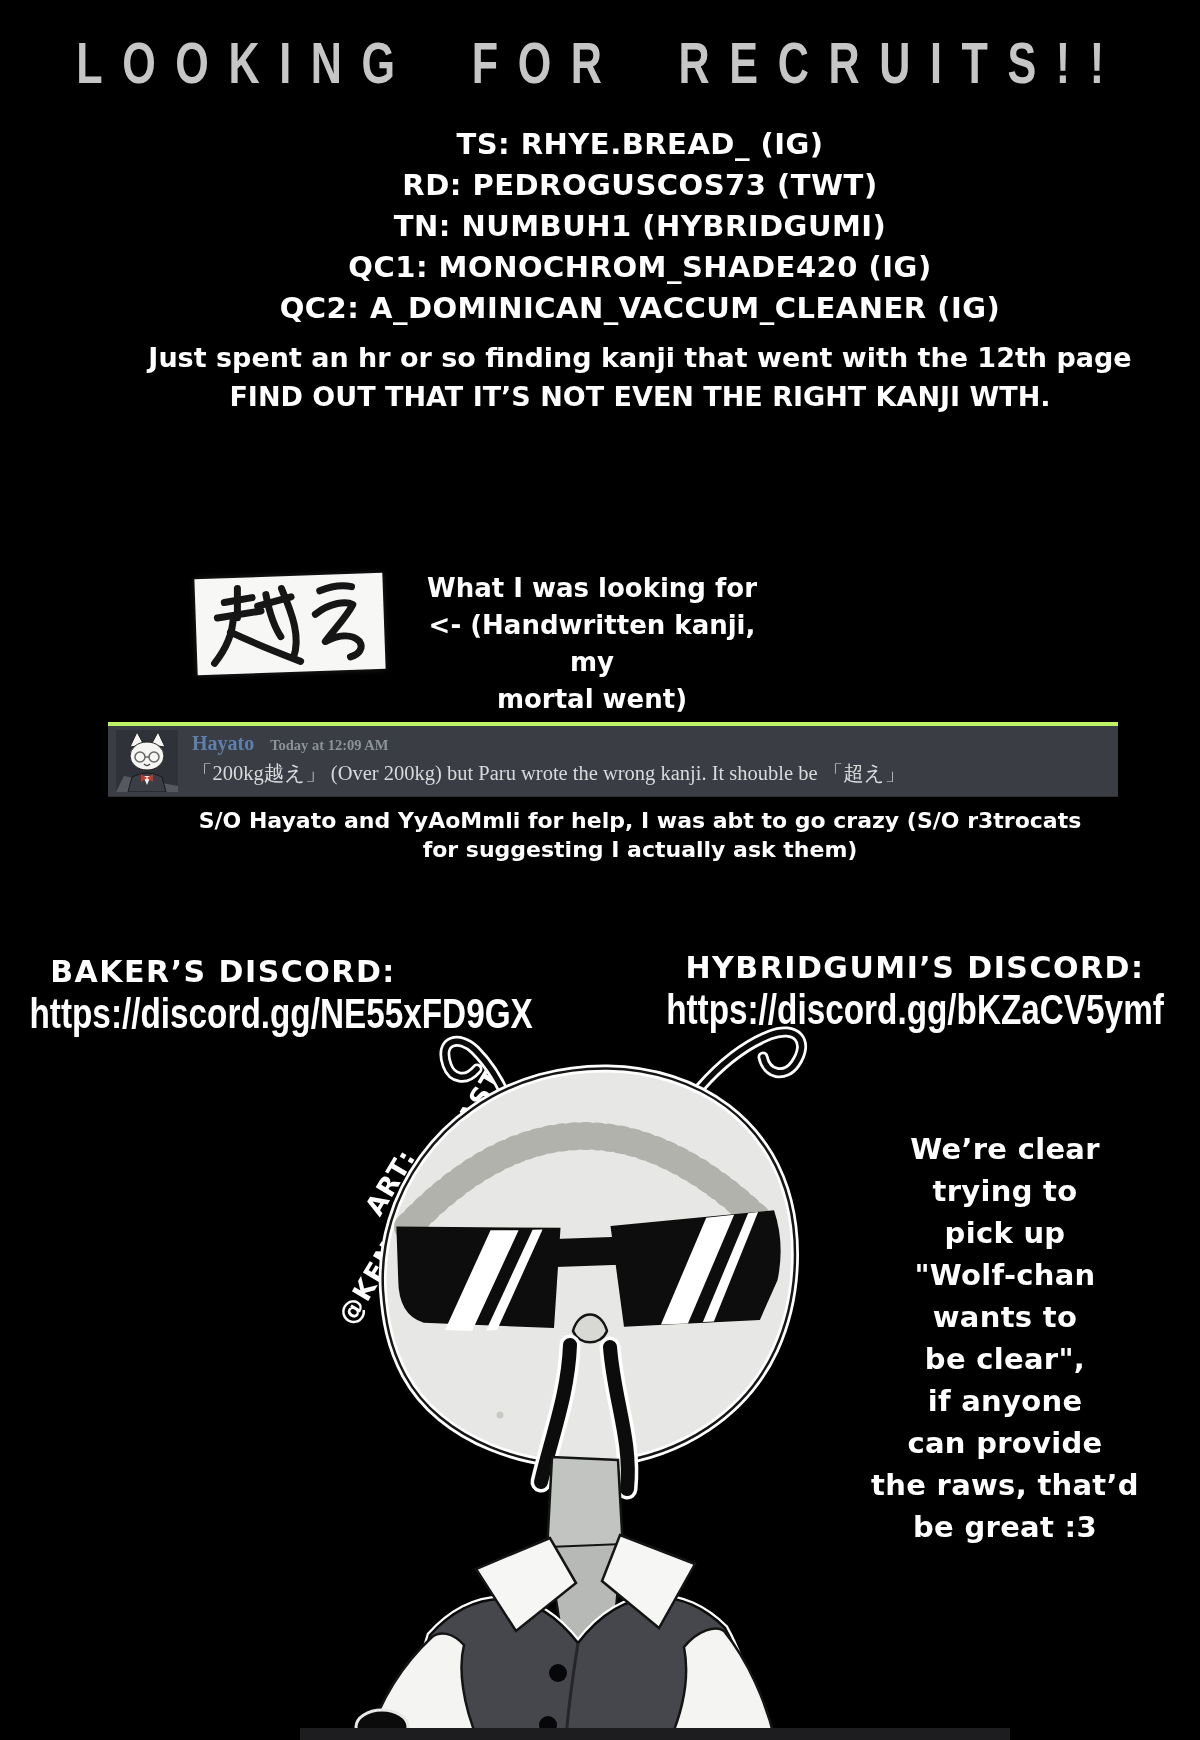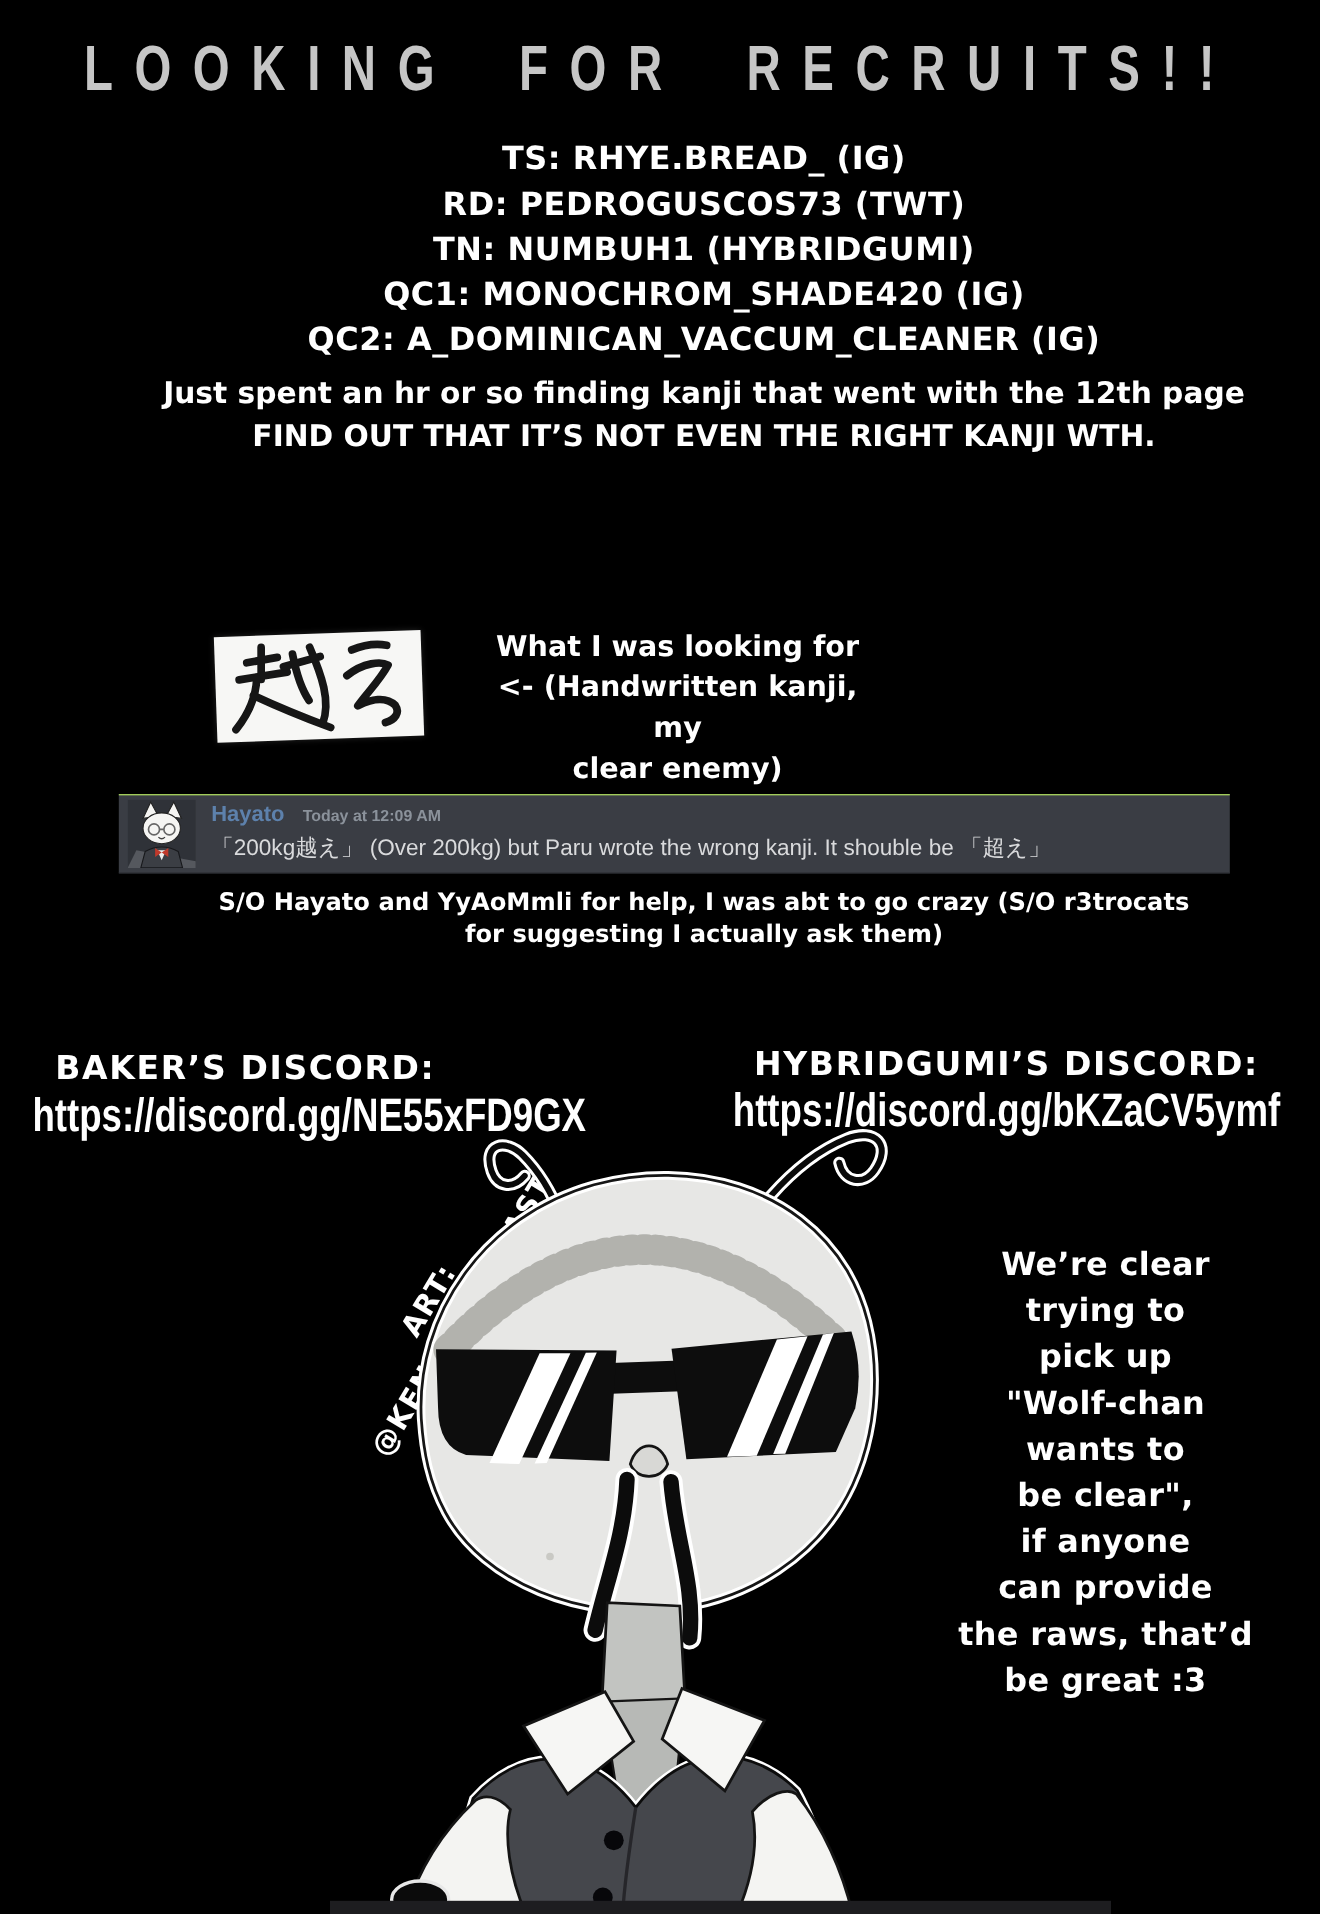--- a/index.html
+++ b/index.html
@@ -21,26 +21,26 @@
 
   
   .rant{left:100px;top:338px;width:1000px;font-size:27px;line-height:39px;}
 
   
   .kanji-box{left:196px;top:576px;width:188px;height:96px;background:#f7f7f5;
              transform:rotate(-2deg);box-shadow:0 0 6px rgba(255,255,255,.15);}
   .kanji-box svg{display:block;}
 
   
-  .kanji-note{left:396px;top:570px;width:360px;font-size:26px;line-height:37px;}
+  .kanji-note{left:372px;top:570px;width:360px;font-size:26px;line-height:37px;}
 
   
   .discord-panel{left:108px;top:722px;width:1010px;height:70px;background:#3a3d44;
-                 border-top:1px solid #bef264;border-bottom:1px solid #2e3036;
-                 font-family:Liberation Sans, sans-serif;}
+                 border-top:4px solid #bef264;border-bottom:1px solid #2e3036;
+                 font-family:Liberation Serif, serif;}
   .avatar{position:absolute;left:8px;top:4px;width:62px;height:62px;}
   .msg-head{position:absolute;left:84px;top:6px;white-space:nowrap;}
   .uname{color:#5d81ac;font-size:20px;font-weight:bold;}
   .tstamp{color:#8b929b;font-size:14.5px;font-weight:bold;margin-left:12px;}
   .msg-body{position:absolute;left:84px;top:33px;color:#d9dadc;font-size:20.5px;white-space:nowrap;}
 
   
   .shoutout{left:0;top:806px;width:1200px;font-size:22px;line-height:29px;}
 
   
@@ -98,21 +98,21 @@
         <path d="M126,17 C138,13 150,13 158,15"></path>
         <path d="M120,40 C136,29 152,29 158,33 C150,46 136,58 128,68 C140,63 154,61 162,70 C166,77 161,83 152,85"></path>
       </g>
     </svg>
     <span class="sr">越え</span>
   </div>
 
   <div class="abs kanji-note comic center">
     <div>What I was looking for</div>
     <div>&lt;- (Handwritten kanji, my</div>
-    <div>clear enemy)</div>
+    <div>mortal went)</div>
   </div>
 
   <div class="abs discord-panel">
     <svg class="avatar" viewBox="0 0 62 62">
       <rect x="0" y="0" width="62" height="62" fill="#2f3238"></rect>
       <polygon points="0,62 8,46 62,56 62,62" fill="#55585e"></polygon>
       <polygon points="14,17 21,2 28,15" fill="#f5f5f3" stroke="#222" stroke-width="1"></polygon>
       <polygon points="35,15 42,2 49,17" fill="#f5f5f3" stroke="#222" stroke-width="1"></polygon>
       <ellipse cx="31" cy="26" rx="17" ry="14" fill="#f5f5f3" stroke="#222" stroke-width="1"></ellipse>
       <circle cx="24" cy="27" r="5" fill="none" stroke="#666" stroke-width="1.5"></circle>

